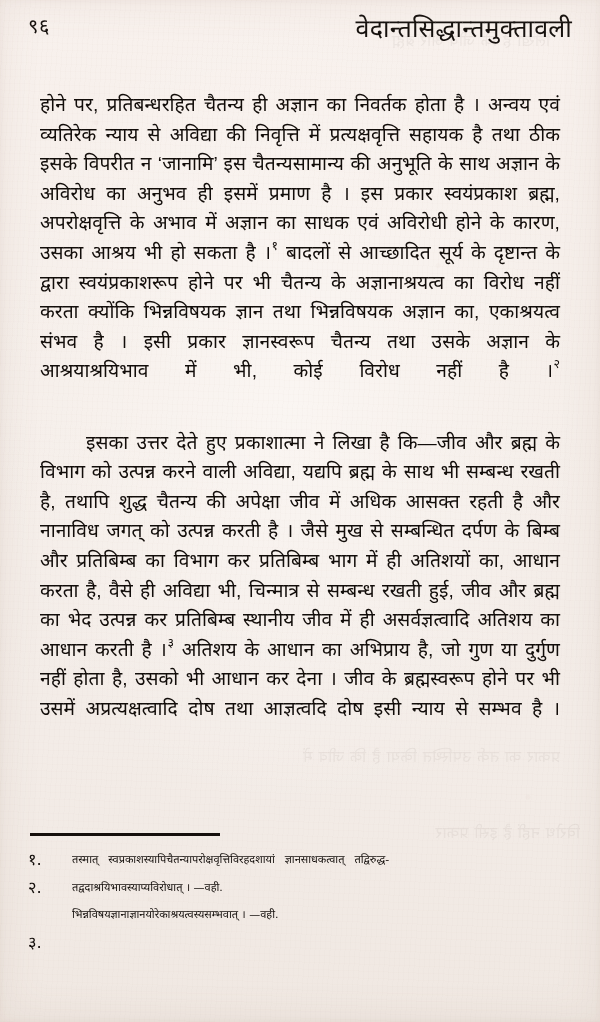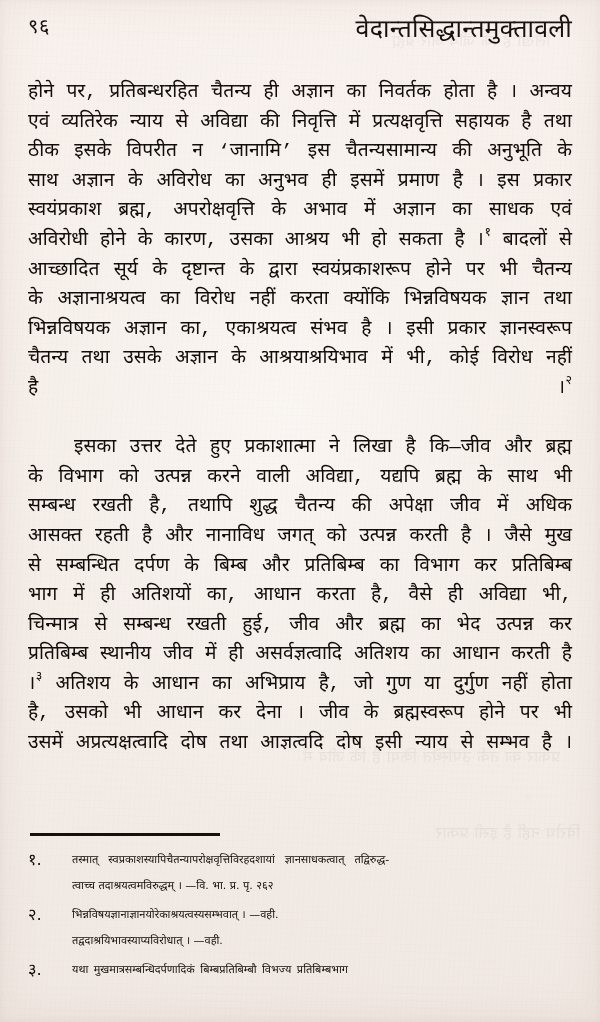--- a/index.html
+++ b/index.html
@@ -91,22 +91,22 @@
 
   
   .body-text {
     position: absolute;
     left: 28px;
     top: 78px;
     width: 544px;
   }
 
   .para {
-    margin: 0;
-    font-family: Liberation Mono, monospace;
+    margin: 12px;
+    font-family: Liberation Sans, sans-serif;
     font-size: 19.2px;
     line-height: 29.6px;
     color: #120d0a;
     text-align: justify;
     text-justify: inter-word;
     word-spacing: 0.2px;
     letter-spacing: 0.05px;
   }
   .para + .para {
     margin-top: 0px;
@@ -224,35 +224,33 @@
   </div>
 
   <div class="footnotes">
 
     <hr class="fn-rule" style="width: 190px;">
 
     <div class="fn-item">
       <div class="fn-num">१.</div>
       <div class="fn-body">
         <span class="fn-line spread-wide">तस्मात् स्वप्रकाशस्यापिचैतन्यापरोक्षवृत्तिविरहदशायां ज्ञानसाधकत्वात् तद्विरुद्ध-</span>
-        <span class="fn-line"><span>त्वाच्च तदाश्रयत्वमविरुद्धम् ।</span> <span class="fn-cite">—वि. भा. प्र. पृ. २६२</span></span>
       </div>
     </div>
 
     <div class="fn-item">
       <div class="fn-num">२.</div>
       <div class="fn-body">
+        <span class="fn-line"><span>तद्वदाश्रयिभावस्याप्यविरोधात् ।</span> <span class="fn-cite">—वही.</span></span>
         <span class="fn-line"><span>भिन्नविषयज्ञानाज्ञानयोरेकाश्रयत्वस्यसम्भवात् ।</span> <span class="fn-cite">—वही.</span></span>
-        <span class="fn-line"><span>तद्वदाश्रयिभावस्याप्यविरोधात् ।</span> <span class="fn-cite">—वही.</span></span>
       </div>
     </div>
 
     <div class="fn-item">
       <div class="fn-num">३.</div>
       <div class="fn-body">
-        <span class="fn-line spread">यथा मुखमात्रसम्बन्धिदर्पणादिकं बिम्बप्रतिबिम्बौ विभज्य प्रतिबिम्बभाग</span>
       </div>
     </div>
 
   </div>
 
   <div class="page-vignette"></div>
 </div>
 
 </body></html>

